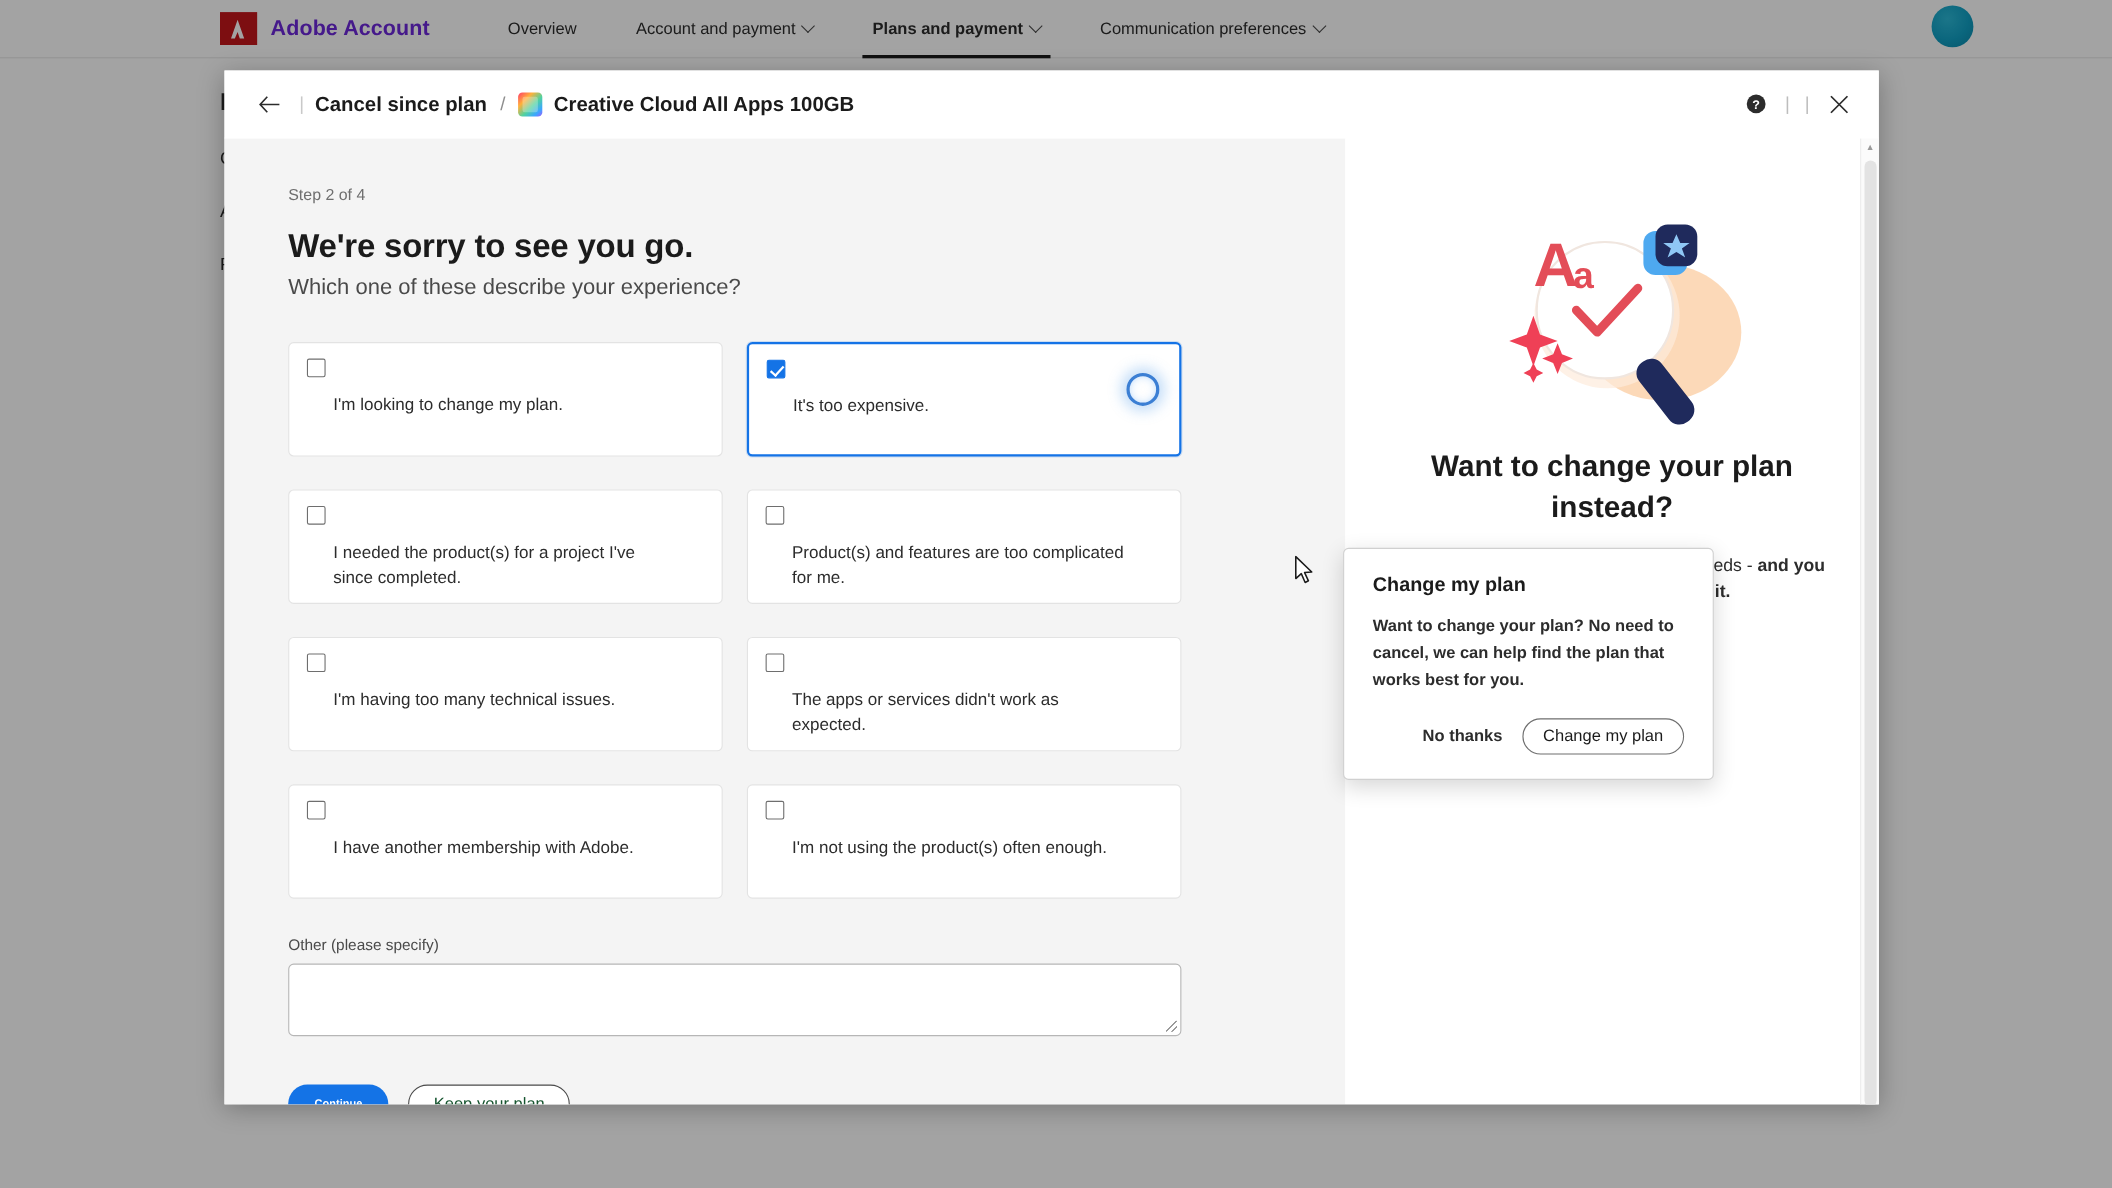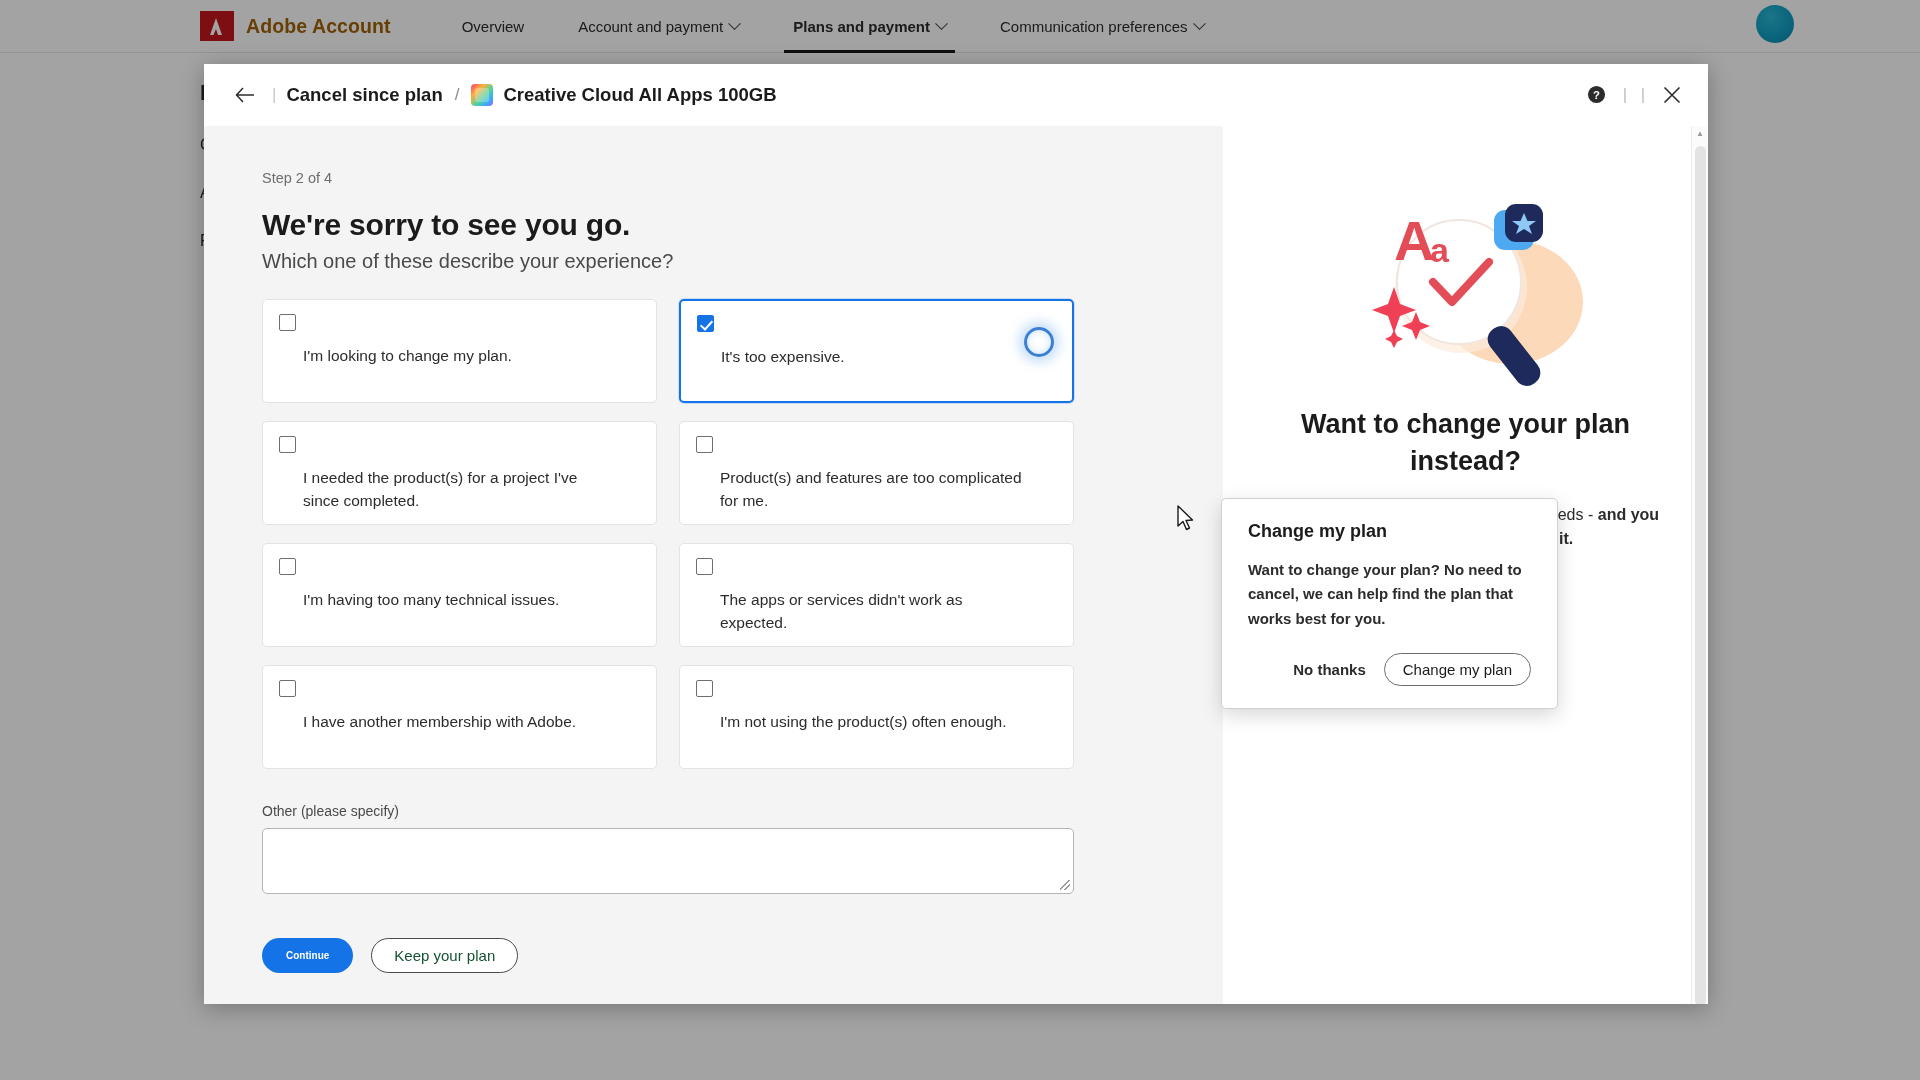--- a/index.html
+++ b/index.html
@@ -20,21 +20,21 @@
     background: #ffffff;
     display: flex; align-items: center;
     border-bottom: 1px solid #e8e8e8;
   }
   .brand {
     display: flex; align-items: center; gap: 12px;
     margin-left: 200px;
   }
   .brand-logo { width: 34px; height: 30px; display:block; }
   .brand-name {
-    font-size: 19.5px; font-weight: bold; color: #a16207; letter-spacing: .1px;
+    font-size: 19.5px; font-weight: bold; color: #6d28d9; letter-spacing: .1px;
   }
   .nav {
     display: flex; align-items: center; height: 53px; margin-left: 50px; gap: 12px;
   }
   .nav-item {
     position: relative;
     display: flex; align-items: center; gap: 7px;
     height: 53px; padding: 0 21px;
     font-size: 15px; color: #2c2c2c; white-space: nowrap;
     cursor: pointer;
@@ -119,21 +119,21 @@
   .subhead { font-size: 20px; color: #4a4a4a; margin-top: 8px; }
 
   .options-grid {
     margin-top: 26px;
     display: grid; grid-template-columns: 395px 395px; gap: 18px 22px;
     width: 812px;
   }
   .option-card {
     position: relative;
     height: 104px; background: #ffffff; border: 1px solid #e3e3e3; border-radius: 5px;
-    padding: 14px 16px 0 16px; cursor: pointer;
+    padding: 14px 16px 0 16px; cursor: pointer; margin-top: 12px;
   }
   .option-card.selected {
     border: 2px solid #1473e6;
     box-shadow: 0 0 0 1px rgba(20,115,230,.18);
   }
   .cb {
     width: 17px; height: 17px; border: 1.6px solid #6e6e6e; border-radius: 2px;
     background: #fff; display: inline-block; cursor: pointer;
   }
   .cb.checked {

